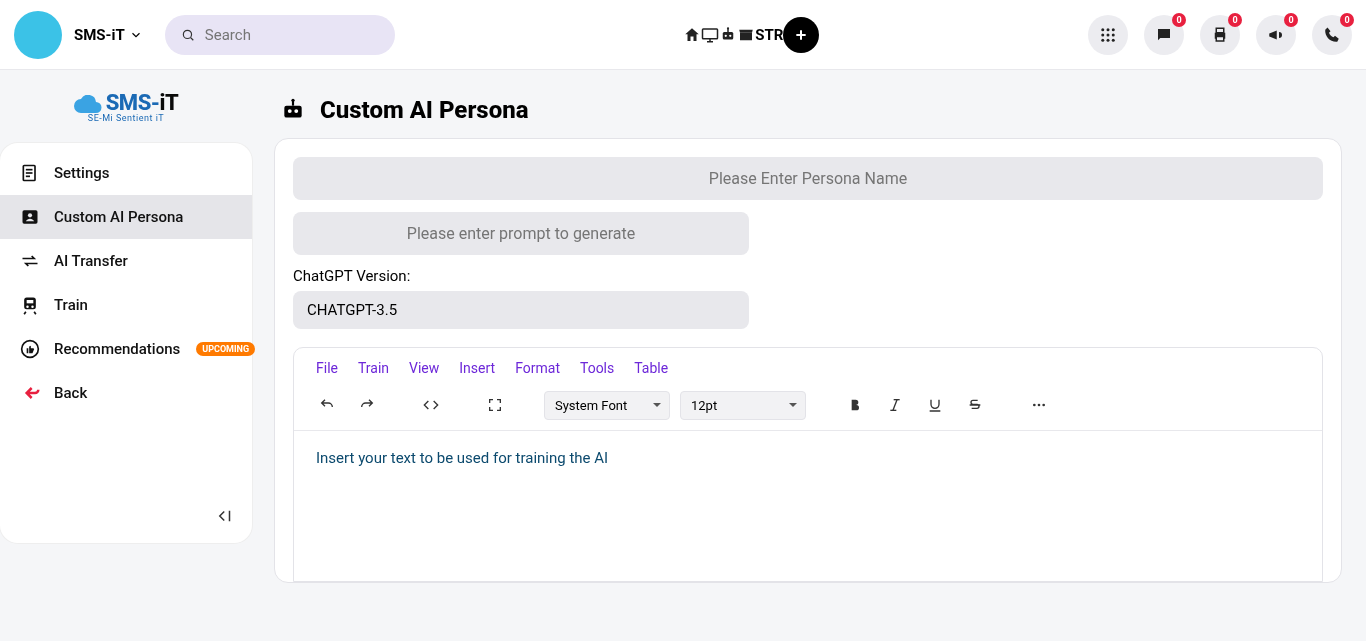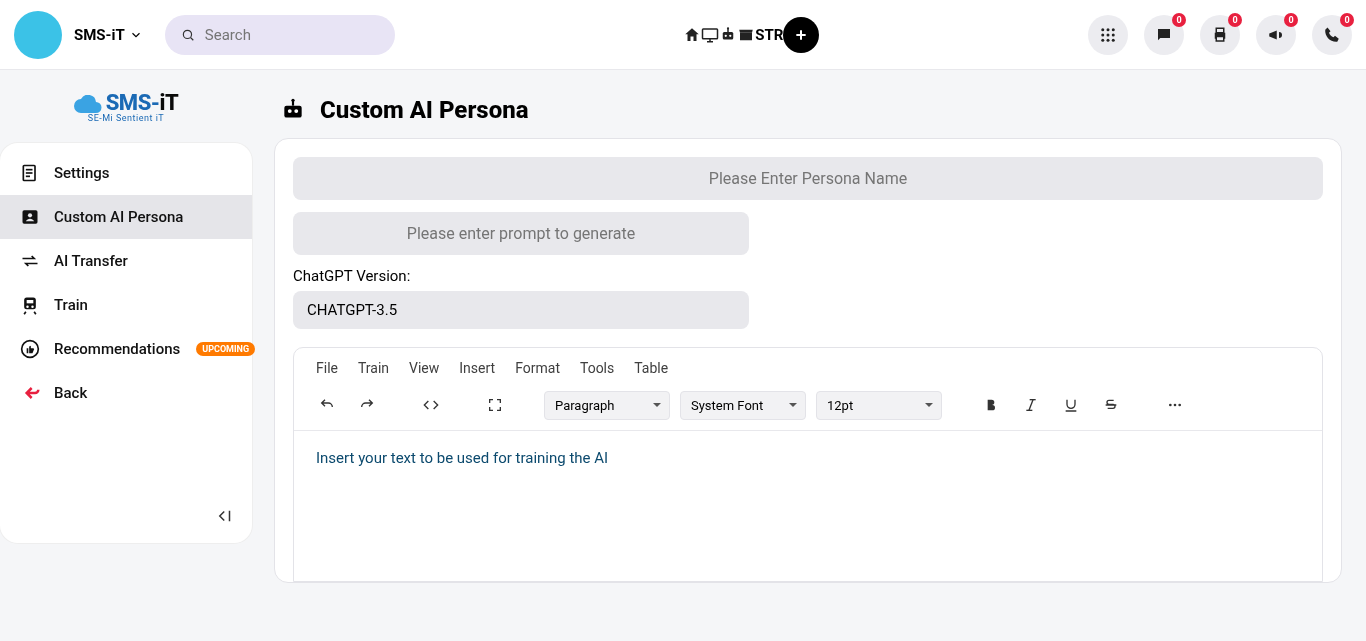--- a/index.html
+++ b/index.html
@@ -47,21 +47,21 @@
 
 .card { background: #fff; border: 1px solid #e3e3e8; border-radius: 14px; padding: 18px 18px 0 18px; }
 .text-input { width: 100%; background: #e8e8ec; border: none; border-radius: 8px; padding: 12px 28px; font-size: 16px; color: #1d4ed8; outline: none; text-align: center; }
 .row2 { display: flex; gap: 24px; margin-top: 12px; align-items: center; }
 .row2 .text-input { flex: 0 0 456px; }
 .gen-btn { background: #000; color: #fff; border: none; border-radius: 10px; padding: 12px 22px; font-size: 15px; font-weight: 500; cursor: pointer; }
 .vers-label { font-size: 15px; margin-top: 12px; }
 .vers-select { background: #e8e8ec; border: none; border-radius: 8px; padding: 10px 14px; font-size: 15px; width: 456px; margin-top: 6px; }
 
 .editor-card { background: #fff; border: 1px solid #e3e3e8; border-radius: 10px 10px 0 0; margin-top: 18px; }
-.ed-menu { display: flex; gap: 20px; padding: 12px 22px 8px; font-size: 14px; color: #404040; }
+.ed-menu { display: flex; gap: 20px; padding: 12px 22px 8px; font-size: 14px; color: #6d28d9; }
 .ed-menu span { cursor: pointer; }
 .ed-toolbar { display: flex; align-items: center; gap: 10px; padding: 6px 18px 10px; border-bottom: 1px solid #e8e8ec; }
 .tool-btn { width: 30px; height: 30px; display: flex; align-items: center; justify-content: center; cursor: pointer; color: #333; border-radius: 4px; }
 .tool-btn svg { width: 16px; height: 16px; }
 .tool-sep { width: 14px; }
 .tool-select { background: #f2f2f4; border: 1px solid #e3e3e8; border-radius: 4px; padding: 6px 26px 6px 10px; font-size: 13px; position: relative; cursor: pointer; display: flex; align-items: center; }
 .tool-select::after { content: ""; position: absolute; right: 8px; top: 50%; transform: translateY(-50%); border: 4px solid transparent; border-top-color: #555; margin-top: 2px; }
 .tool-select.w1 { width: 126px; }
 .tool-select.w2 { width: 126px; }
 .tool-select.w3 { width: 126px; }
@@ -277,21 +277,20 @@
                 <polyline points="8 6 2 12 8 18"></polyline>
               </svg>
             </div>
           <div class="tool-sep"></div>
           <div class="tool-btn">
               <svg viewBox="0 0 24 24" fill="none" stroke="currentColor" stroke-width="2">
                 <path d="M4 9V4h5M20 9V4h-5M4 15v5h5M20 15v5h-5"></path>
               </svg>
             </div>
           <div class="tool-sep"></div>
-          <div class="tool-select w1">Paragraph</div>
           <div class="tool-select w2">System Font</div>
           <div class="tool-select w3">12pt</div>
           <div class="tool-sep"></div>
           <div class="tool-btn">
               <svg viewBox="0 0 24 24" fill="currentColor">
                 <path d="M7 4h6a4 4 0 010 8H7zm0 8h7a4 4 0 010 8H7z"></path>
               </svg>
             </div>
           <div class="tool-btn">
               <svg viewBox="0 0 24 24" fill="none" stroke="currentColor" stroke-width="2">

